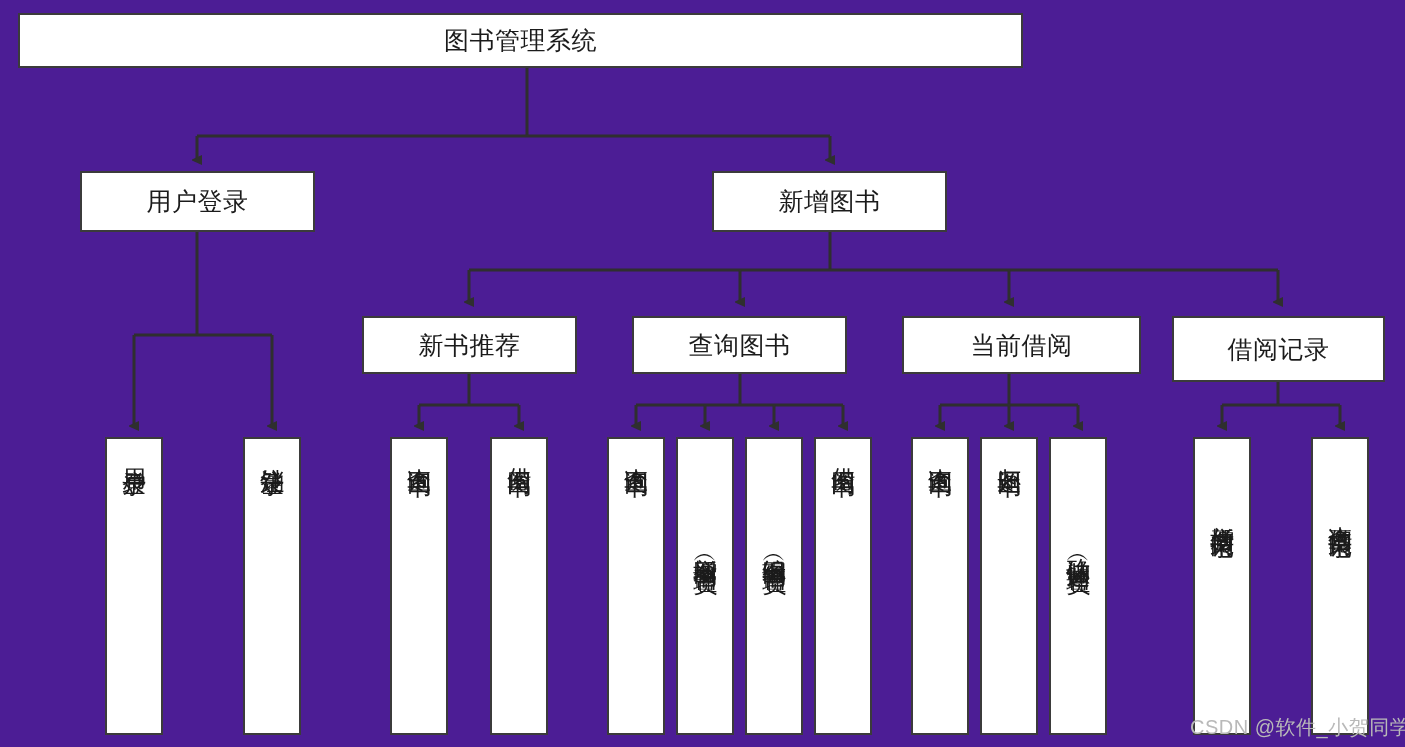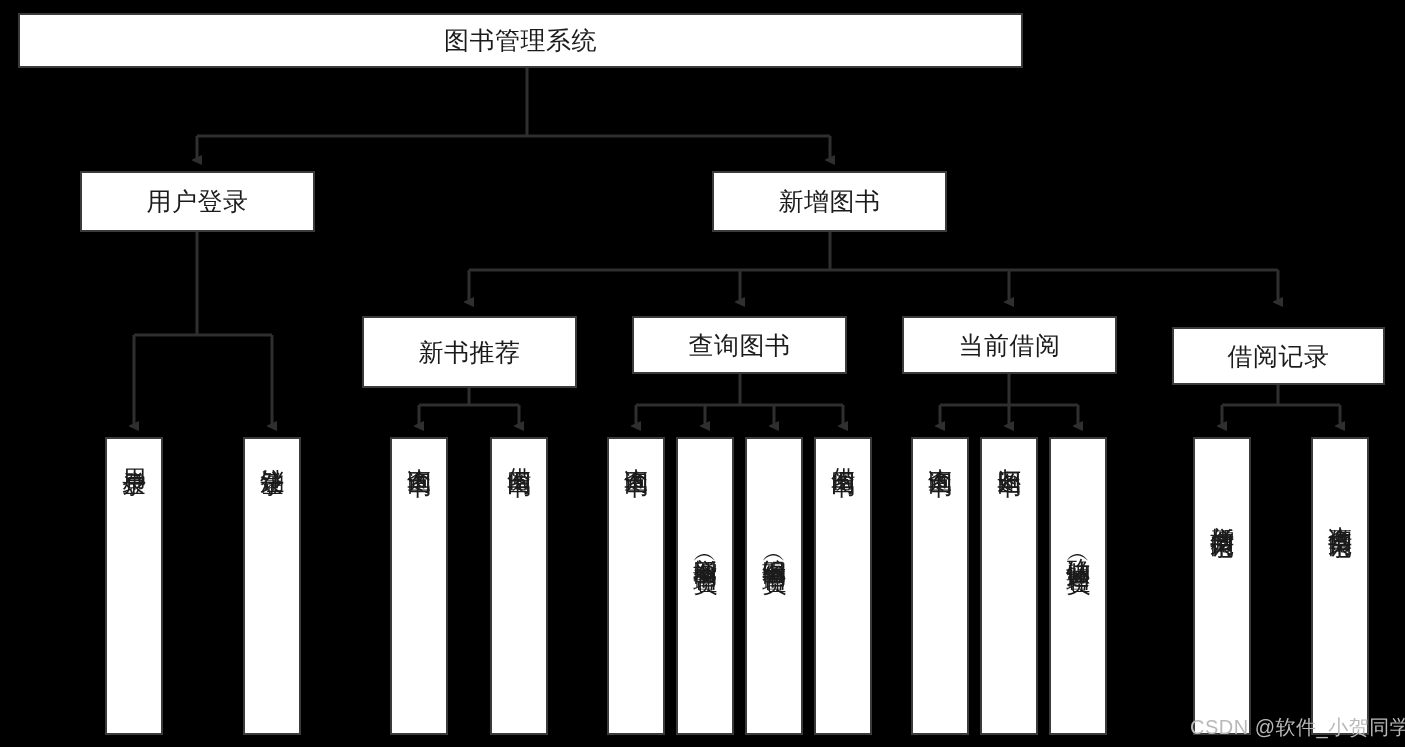--- a/index.html
+++ b/index.html
@@ -8,21 +8,21 @@
     padding: 0;
     background: #ffffff;
   }
   body {
     font-family: "Liberation Sans", "DejaVu Sans", sans-serif;
   }
   #diagram-root {
     position: relative;
     width: 1405px;
     height: 747px;
-    background: #000000;
+    background: #4c1d95;
     overflow: hidden;
     text-decoration: underline;
   }
   #edge-layer {
     position: absolute;
     left: 0;
     top: 0;
     width: 1405px;
     height: 747px;
     pointer-events: none;
@@ -123,30 +123,30 @@
     <span>图书管理系统</span>
   </div>
 
   <div class="node horiz" style="left:80px; top:171px; width:235px; height:61px;">
     <span>用户登录</span>
   </div>
   <div class="node horiz" style="left:712px; top:171px; width:235px; height:61px;">
     <span>新增图书</span>
   </div>
 
-  <div class="node horiz" style="left:362px; top:316px; width:215px; height:72px;">
+  <div class="node horiz" style="left:362px; top:316px; width:215px; height:58px;">
     <span>新书推荐</span>
   </div>
   <div class="node horiz" style="left:632px; top:316px; width:215px; height:58px;">
     <span>查询图书</span>
   </div>
-  <div class="node horiz" style="left:902px; top:316px; width:215px; height:58px;">
+  <div class="node horiz" style="left:902px; top:316px; width:239px; height:58px;">
     <span>当前借阅</span>
   </div>
-  <div class="node horiz" style="left:1172px; top:316px; width:213px; height:58px;margin-top:11px;">
+  <div class="node horiz" style="left:1172px; top:316px; width:213px; height:66px;">
     <span>借阅记录</span>
   </div>
 
   <div class="node vert" style="left:105px; top:437px; width:58px; height:298px;">
     <span class="vlabel">用户登录</span>
   </div>
   <div class="node vert" style="left:243px; top:437px; width:58px; height:298px;">
     <span class="vlabel">注销登录</span>
   </div>
 

